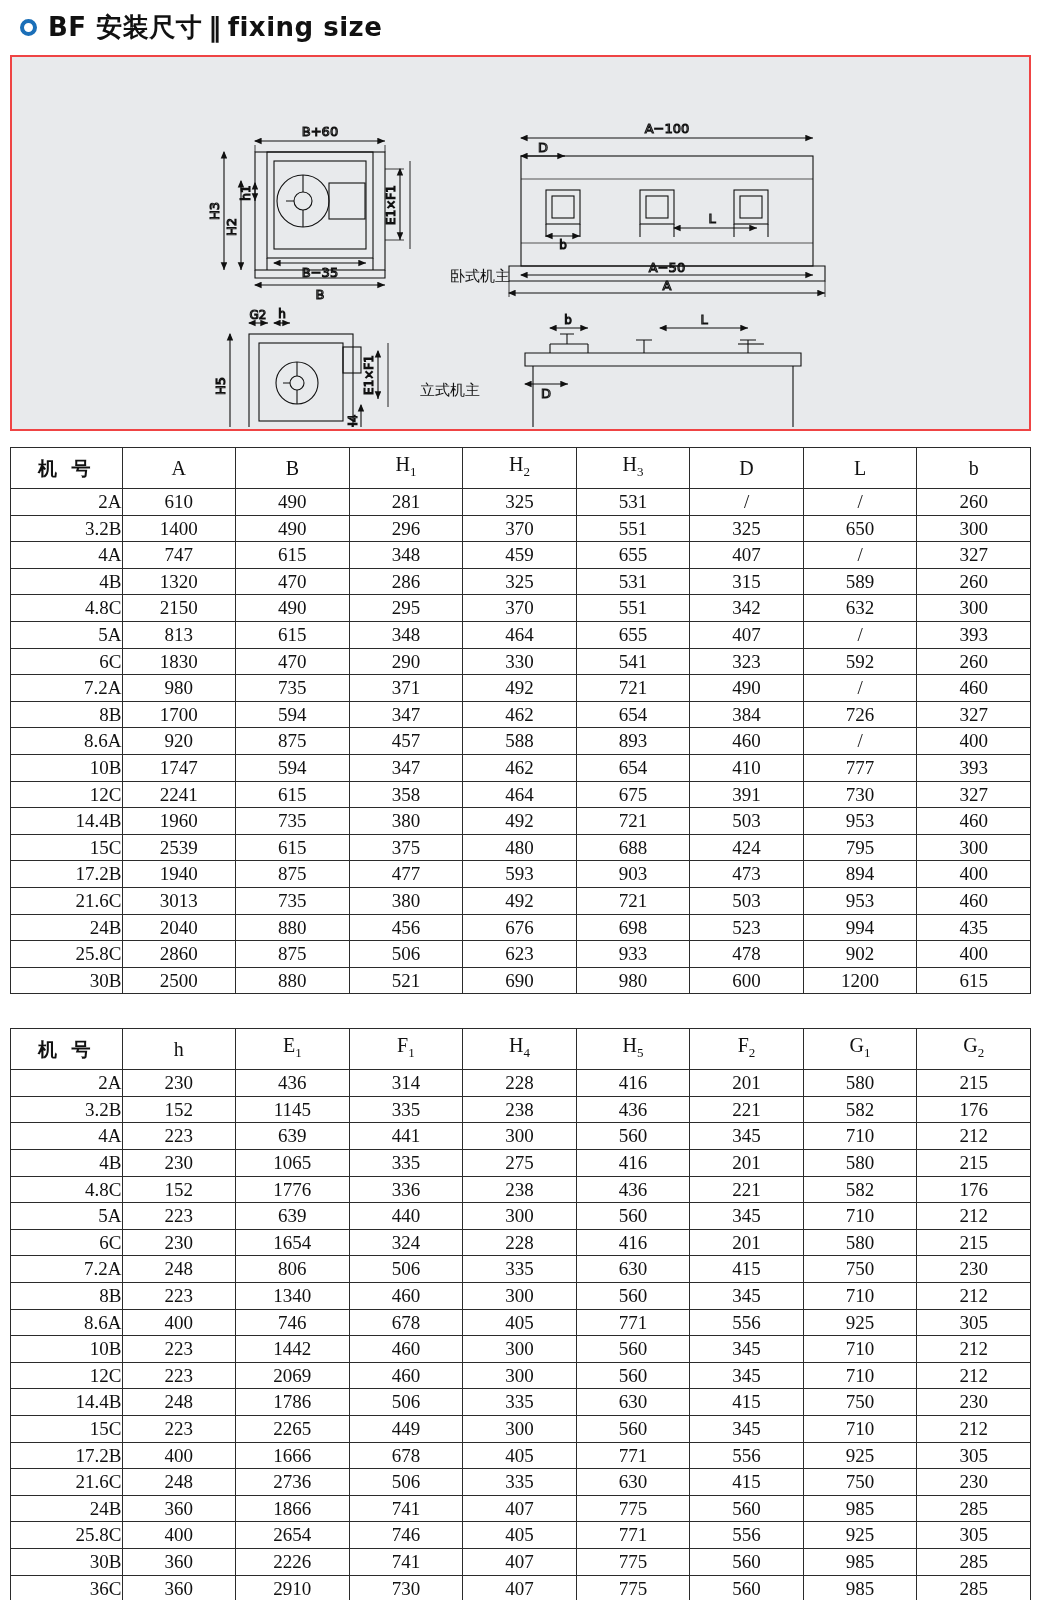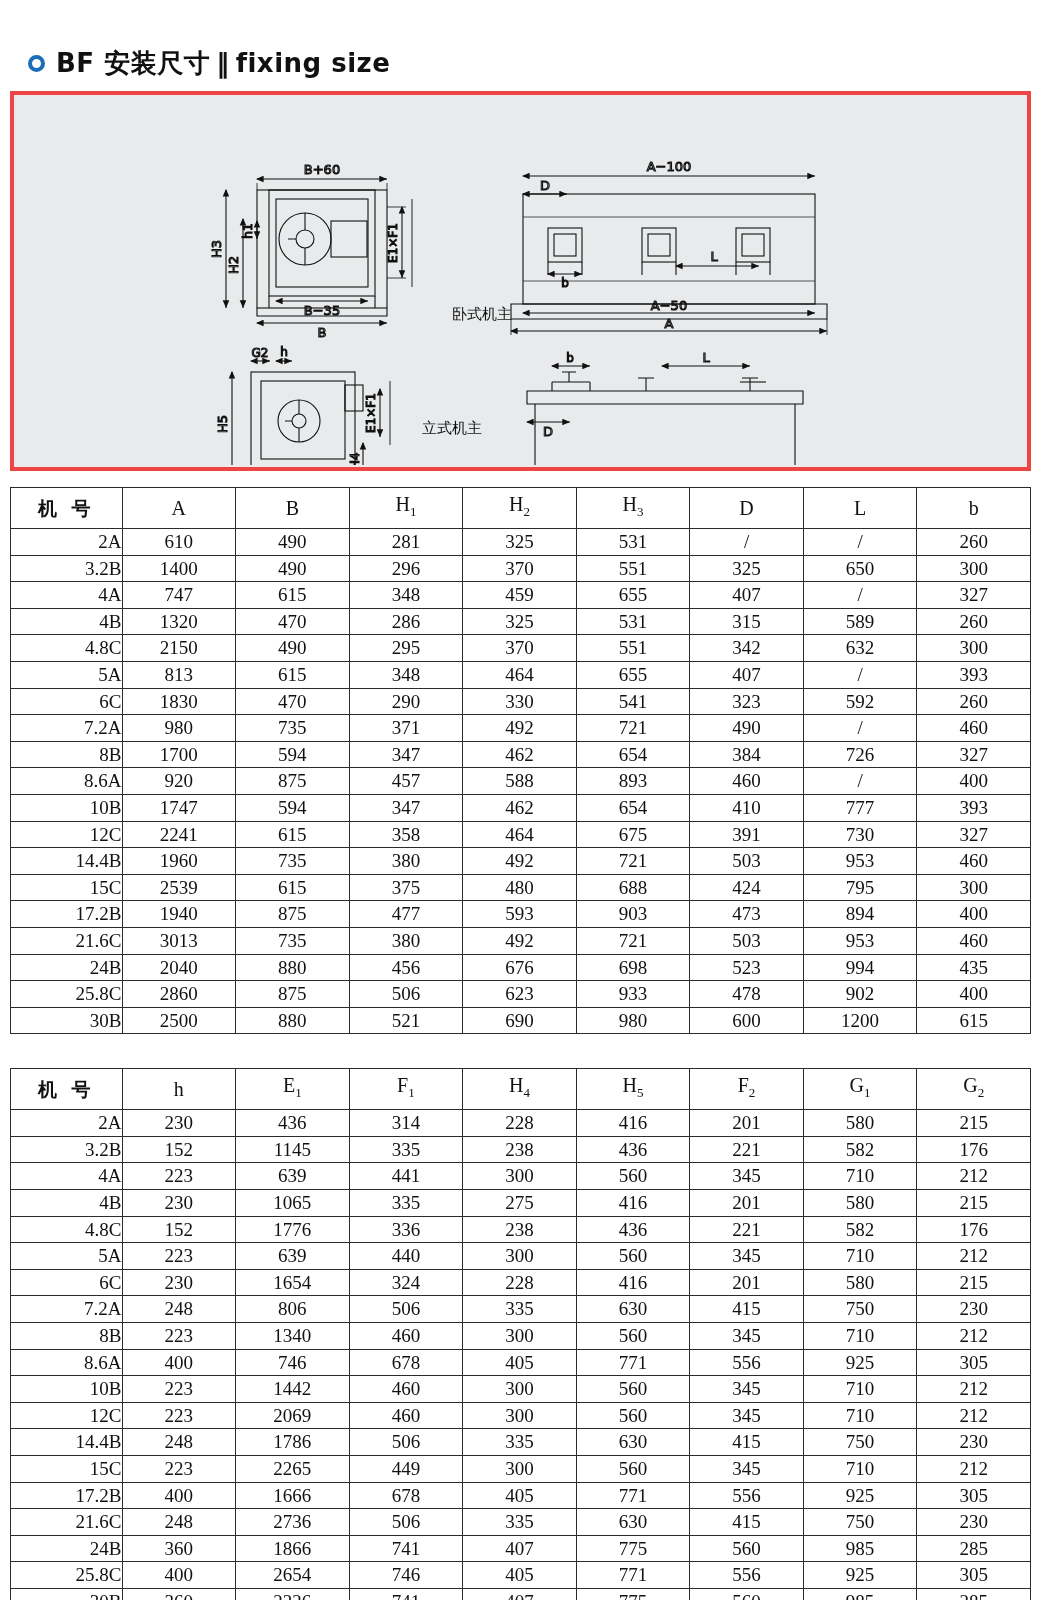--- a/index.html
+++ b/index.html
@@ -8,22 +8,21 @@
     background:#ffffff;
     font-family:"Liberation Serif", serif;
     color:#111;
     -webkit-font-smoothing:antialiased;
   }
   .page{width:1041px;position:relative;}
 
   
   .header{
     display:flex;align-items:center;
-    padding:10px 0 6px 28px;
-    margin-top:36px;
+    padding:10px 0 6px 20px;
   }
   .bullet-icon{
     width:17px;height:17px;border-radius:50%;
     border:4px solid #1b6fb8;
     box-sizing:border-box;
     margin-right:11px;
     flex:0 0 auto;
   }
   .header-title{
     font-family:"DejaVu Sans", sans-serif;
@@ -32,21 +31,21 @@
     letter-spacing:0.5px;
     white-space:nowrap;
   }
   .header-title .cn{font-family:"DejaVu Sans", sans-serif;}
   .header-sep{padding:0 6px;font-weight:bold;}
 
   
   .drawing{
     margin:4px 10px 0 10px;
     background:#e8eaec;
-    border:4px solid #ef4444;
+    border:2px solid #ef4444;
     height:372px;
     position:relative;
   }
   .drawing svg{display:block;}
 
   
   .tbl-wrap{margin:16px 10px 0 10px;}
   table.spec{
     border-collapse:collapse;
     width:1021px;

